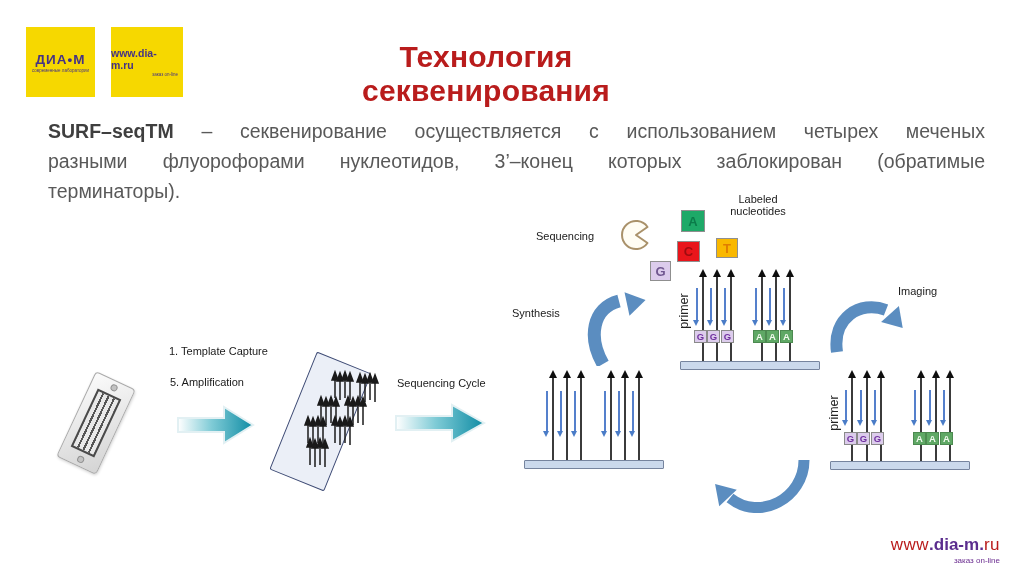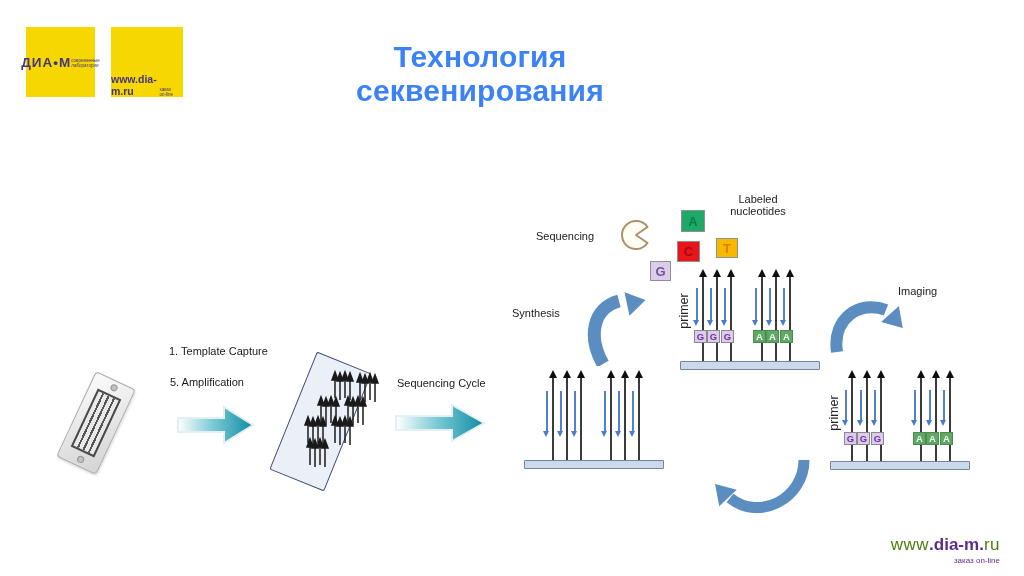--- a/index.html
+++ b/index.html
@@ -1,29 +1,29 @@
 <!DOCTYPE html>
 <html><head>
 <meta charset="utf-8">
 <style>
   html,body{margin:0;padding:0;background:#888;}
   .slide{position:relative;width:1024px;height:576px;background:#ffffff;overflow:hidden;
          font-family:"Liberation Sans",sans-serif;margin:0 auto;}
 
   
-  .logo{position:absolute;background:#F6D800;display:flex;flex-direction:row;
+  .logo{position:absolute;background:#F6D800;display:flex;flex-direction:column;
         align-items:center;justify-content:center;color:#453384;}
   .logo1{left:26px;top:27px;width:69px;height:70px;}
   .logo2{left:111px;top:27px;width:72px;height:70px;align-items:flex-end;padding-right:5px;box-sizing:border-box;}
   .logo1 .lg-title{font-size:13.5px;font-weight:bold;letter-spacing:1px;}
   .logo1 .lg-sub{font-size:4.5px;margin-top:1px;}
   .logo2 .lg-title{font-size:10.5px;font-weight:bold;}
   .logo2 .lg-sub{font-size:4.5px;margin-top:1px;}
-  .page-title{position:absolute;left:268px;top:40px;width:424px;text-align:center;
-        color:#3b82f6;font-size:30px;font-weight:bold;letter-spacing:0.2px;}
+  .page-title{position:absolute;left:274px;top:40px;width:424px;text-align:center;
+        color:#b91c1c;font-size:30px;font-weight:bold;letter-spacing:0.2px;}
 
   
   .bodytext{position:absolute;left:48px;top:116px;width:937px;color:#595959;
         font-size:19.5px;line-height:30px;}
   .jline{text-align:justify;text-align-last:justify;}
   .term{font-weight:bold;color:#3f3f3f;}
 
   
   .dlabel{position:absolute;font-size:11px;color:#1a1a1a;white-space:nowrap;}
 
@@ -64,39 +64,44 @@
   .sm-box{position:absolute;width:13px;height:13px;border:1px solid #8a8a8a;display:flex;align-items:center;
         justify-content:center;font-weight:bold;font-size:9.5px;box-sizing:border-box;}
   .sm-g{background:#DCCCEC;color:#7030A0;}
   .sm-a{background:#5FA865;color:#F2FAEF;border-color:#4C8A50;}
 
   .svgabs{position:absolute;}
 
   
   .footer{position:absolute;right:24px;top:535px;text-align:right;color:#5B2D8E;}
   .f-url{font-size:17px;font-weight:bold;white-space:nowrap;}
-  .f-light{font-weight:normal;color:#4d7c0f;letter-spacing:0.5px;}
+  .f-light{font-weight:normal;color:#b91c1c;letter-spacing:0.5px;}
   .f-sub{font-size:8px;color:#6B2D90;margin-top:1px;}
 </style>
 </head>
 <body>
 
 <div class="slide">
 
   <div class="logo logo1">
     <div class="lg-title">ДИА•М</div>
     <div class="lg-sub">современные лаборатории</div>
   </div>
   <div class="logo logo2">
     <div class="lg-title">www.dia-m.ru</div>
     <div class="lg-sub">заказ on-line</div>
   </div>
 
   <div class="page-title">Технология секвенирования</div>
 
+  <div class="bodytext">
+    <div class="jline"><span class="term">SURF–seqTM</span> <span>– секвенирование осуществляется с использованием четырех меченых</span></div>
+    <div class="jline">разными флуорофорами нуклеотидов, 3’–конец которых заблокирован (обратимые</div>
+    <div>терминаторы).</div>
+  </div>
 
   <div class="flowcell">
     <div class="fc-win"></div>
   </div>
 
   <div class="dlabel" style="left:169px;top:345px;">1. Template Capture</div>
   <div class="dlabel" style="left:170px;top:376px;">5. Amplification</div>
 
   <svg class="svgabs" style="left:176px;top:402px;" width="80" height="46" viewBox="0 0 80 46">
     <defs>

